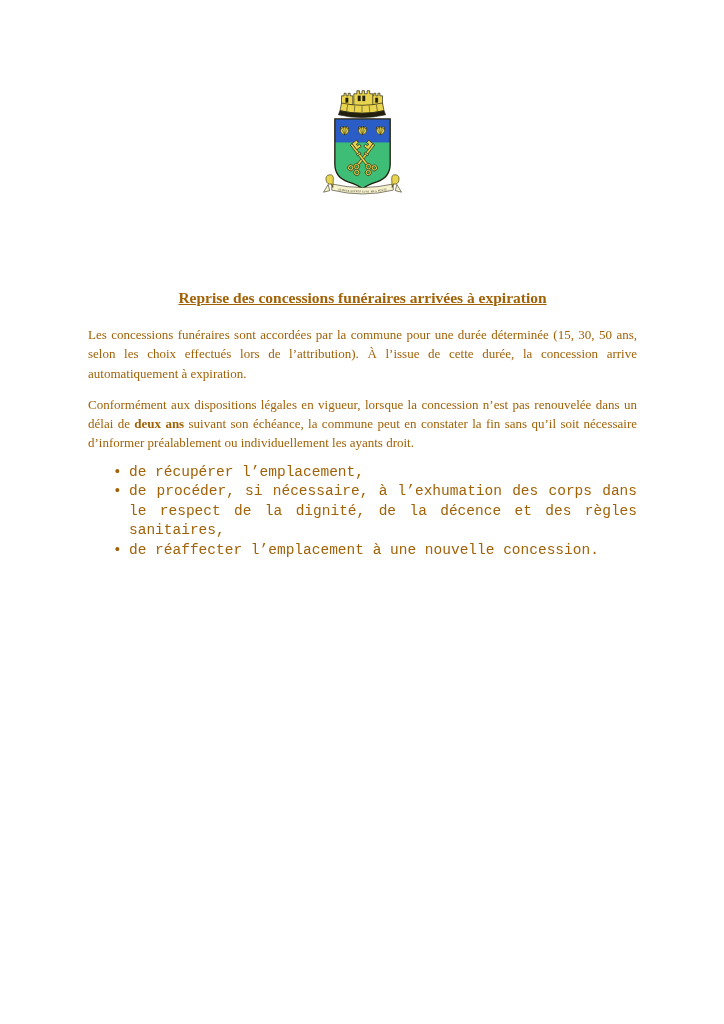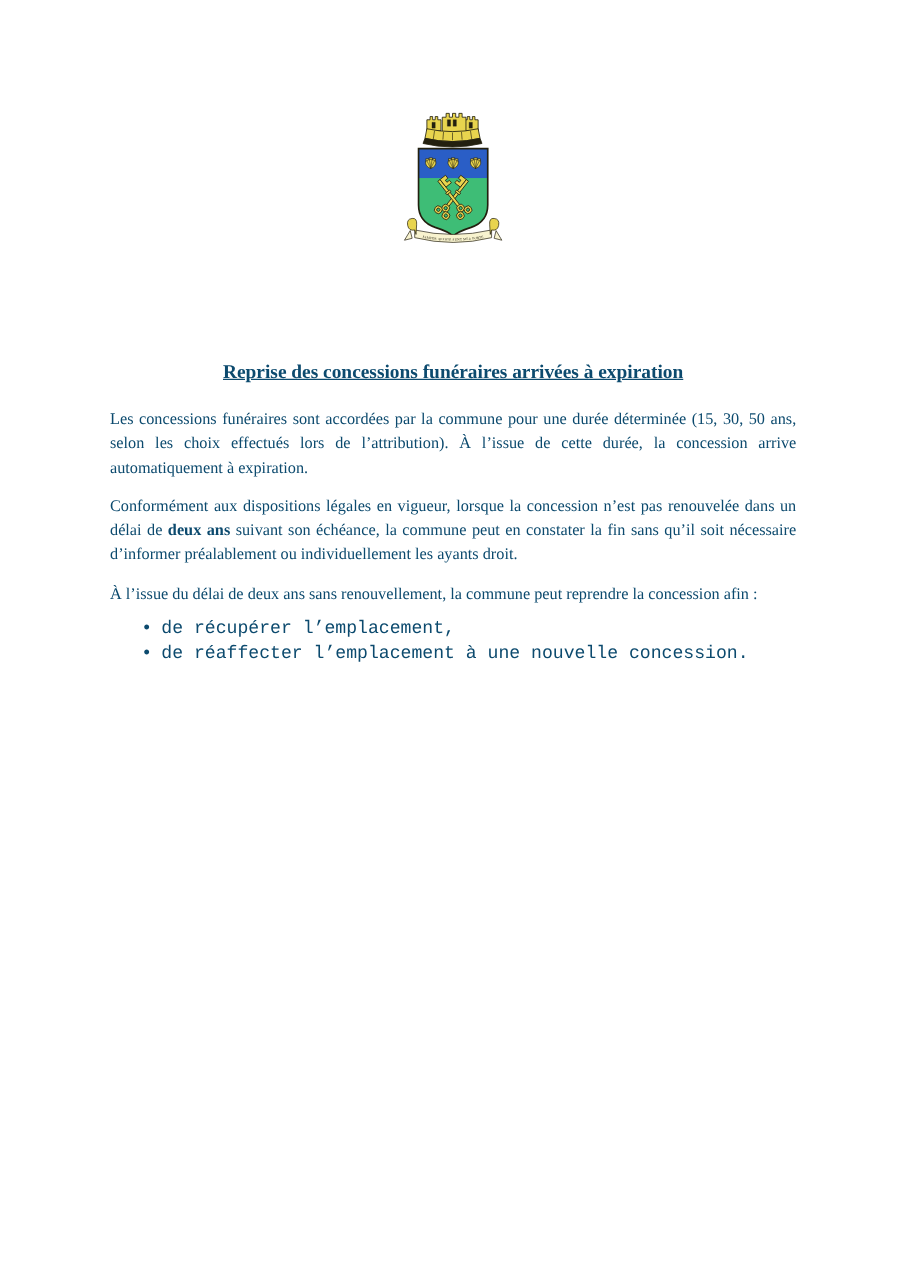--- a/index.html
+++ b/index.html
@@ -2,21 +2,21 @@
 <html><head>
 <meta charset="utf-8">
 <style>
   html, body { margin: 0; padding: 0; background: #ffffff; }
   .page {
     position: relative;
     width: 724px;
     height: 1024px;
     background: #ffffff;
     font-family: "Liberation Serif", "DejaVu Serif", serif;
-    color: #0c4a6e;
+    color: #a16207;
     overflow: hidden;
     box-sizing: border-box;
   }
   .arms {
     position: absolute;
     top: 87px;
     left: 321px;
     width: 82px;
     height: 115px;
   }
@@ -135,21 +135,21 @@
         </text>
       </g>
     </svg>
   </div>
 
   <div class="content">
     <h1 class="doc-title">Reprise des concessions funéraires arrivées à expiration</h1>
     <div>
         <p><span>Les concessions funéraires sont accordées par la commune pour une durée déterminée (15, 30, 50 ans, selon les choix effectués lors de l’attribution). À l’issue de cette durée, la concession arrive automatiquement à expiration.</span></p>
         <p><span>Conformément aux dispositions légales en vigueur, lorsque la concession n’est pas renouvelée dans un délai de </span><b>deux ans</b><span> suivant son échéance, la commune peut en constater la fin sans qu’il soit nécessaire d’informer préalablement ou individuellement les ayants droit.</span></p>
-        <p><span>À l’issue du délai de deux ans sans renouvellement, la commune peut reprendre la concession afin :</span></p>
         <ul>
           <li>de récupérer l’emplacement,</li>
+          <li>de procéder, si nécessaire, à l’exhumation des corps dans le respect de la dignité, de la décence et des règles sanitaires,</li>
           <li>de réaffecter l’emplacement à une nouvelle concession.</li>
         </ul>
       </div>
   </div>
 
 </div>
 
 </body></html>

